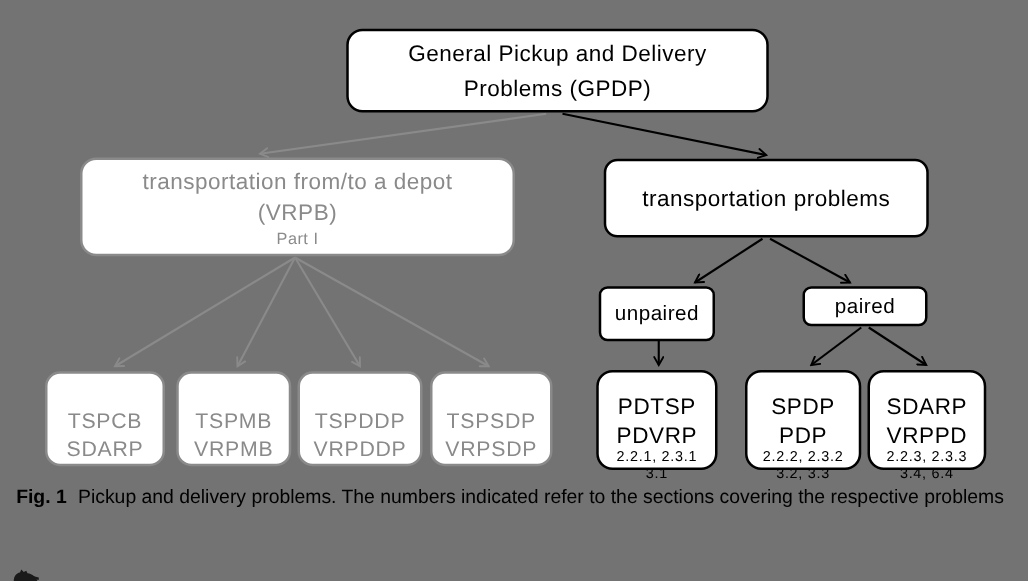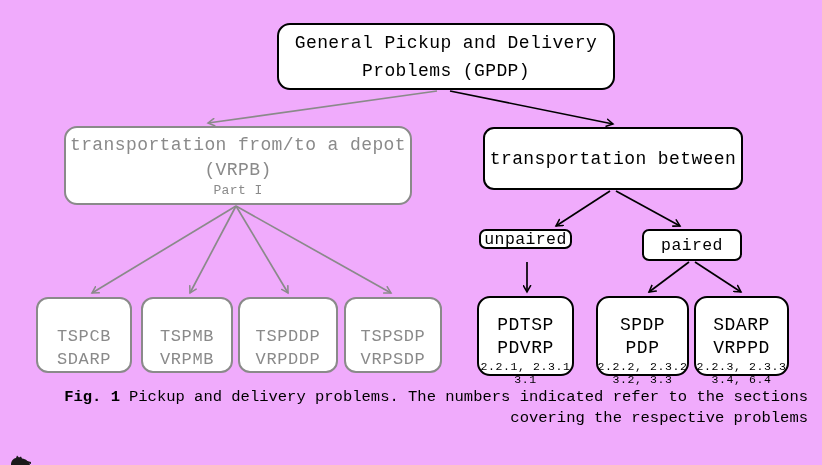--- a/index.html
+++ b/index.html
@@ -1,18 +1,18 @@
 <!DOCTYPE html>
 <html><head>
 <meta charset="utf-8">
 <style>
   html,body { margin:0; padding:0; background:#ffffff; }
   .page {
-    position:relative; width:822px; height:465px; background:#f0abfc;
-    font-family:Liberation Mono, monospace; overflow:hidden;
+    position:relative; width:822px; height:465px; background:#737373;
+    font-family:Liberation Sans, sans-serif; overflow:hidden;
   }
   svg.arrows { position:absolute; left:0; top:0; z-index:0; }
   .node {
     position:absolute; box-sizing:border-box; z-index:1; background:#ffffff;
     display:flex; flex-direction:column; align-items:center; justify-content:center;
     text-align:center; color:#000;
   }
   .node .ln { white-space:nowrap; }
   
   .n-gpdp { left:277px; top:23px; width:338px; height:67px;
@@ -23,42 +23,42 @@
     border:2.5px solid #8a8a8a; border-radius:13px; color:#8a8a8a;
     font-size:18px; letter-spacing:0.4px; }
   .n-vrpb .ln { line-height:25px; }
   .n-vrpb .ln.small { font-size:13px; line-height:15px; }
   
   .n-vrppd { left:483px; top:127px; width:260px; height:63px;
     border:2.5px solid #000; border-radius:11px; font-size:18px; letter-spacing:0.4px; }
   .n-vrppd .ln { line-height:26px; }
   
   .n-mid { border:2px solid #000; border-radius:7px; font-size:16.5px; letter-spacing:0.4px; }
-  .n-unpaired { left:479px; top:229px; width:93px; height:20px; }
+  .n-unpaired { left:479px; top:229px; width:93px; height:44px; }
   .n-paired   { left:642px; top:229px; width:100px; height:32px; }
   
   .leaf-gray { top:297px; height:76px; border:2.5px solid #8a8a8a; border-radius:12px;
     color:#8a8a8a; font-size:17px; letter-spacing:0.6px;
     justify-content:flex-end; padding-top:3px; }
   .leaf-gray .ln { line-height:23px; }
   .lg-0 { left:36px;  width:96px; }
   .lg-1 { left:141px; width:92px; }
   .lg-2 { left:238px; width:100px; }
   .lg-3 { left:344px; width:98px; }
   
   .leaf-black { top:296px; height:80px; border:2.8px solid #000; border-radius:13px;
     font-size:18px; letter-spacing:0.5px; justify-content:flex-start; padding-top:16px; }
   .leaf-black .ln { line-height:23px; }
   .leaf-black .sec { font-size:11.5px; line-height:13px; letter-spacing:0.6px; white-space:nowrap; }
   .lb-0 { left:477px; width:97px; }
   .lb-1 { left:596px; width:93px; }
   .lb-2 { left:694px; width:95px; }
   
   .caption { position:absolute; left:8px; top:387px; width:800px; z-index:1;
-    font-size:15.5px; line-height:21px; color:#000; text-align:right; }
+    font-size:15.5px; line-height:21px; color:#000; text-align:center; }
   .caption .fig-label { font-weight:bold; margin-right:9px; }
   
   .logo-frag { position:absolute; left:9px; top:451px; z-index:1; }
 </style>
 </head>
 <body>
 
 <div class="page">
 
   <svg class="arrows" width="822" height="465">
@@ -92,21 +92,21 @@
     <div class="ln">Problems (GPDP)</div>
   </div>
 
   <div class="node n-vrpb">
     <div class="ln">transportation from/to a depot</div>
     <div class="ln">(VRPB)</div>
     <div class="ln small">Part I</div>
   </div>
 
   <div class="node n-vrppd">
-    <div class="ln">transportation between</div>
+    <div class="ln">transportation problems</div>
   </div>
 
   <div class="node n-mid n-unpaired">
     <div class="ln">unpaired</div>
   </div>
   <div class="node n-mid n-paired">
     <div class="ln">paired</div>
   </div>
 
   <div class="node leaf-gray lg-0">

